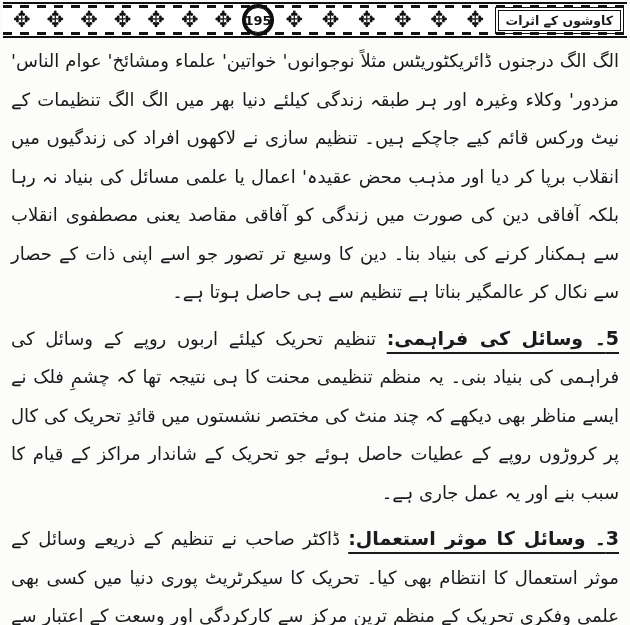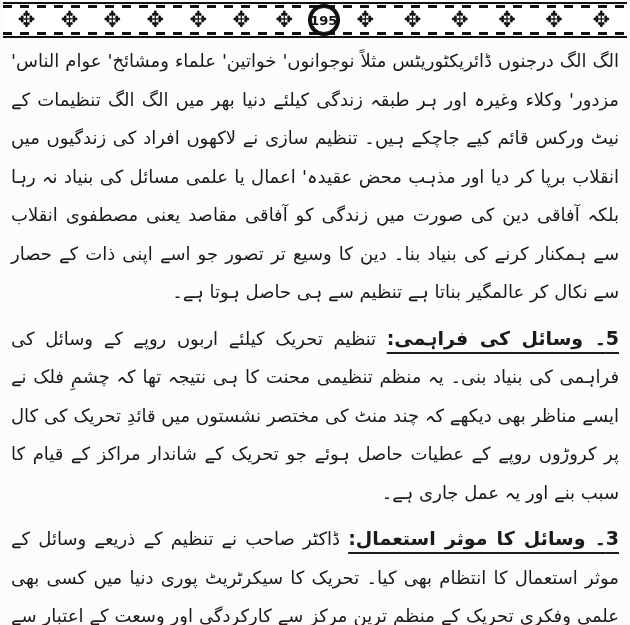--- a/index.html
+++ b/index.html
@@ -111,20 +111,23 @@
     <span class="inner">195</span>
   </div>
   <div class="ornaments">
     <span class="ornament">✥</span>
     <span class="ornament">✥</span>
     <span class="ornament">✥</span>
     <span class="ornament">✥</span>
     <span class="ornament">✥</span>
     <span class="ornament">✥</span>
   </div>
+  <div class="label-box">
+    <span>کاوشوں کے اثرات</span>
+  </div>
 </div>
 
 <div class="page-text">
 
   <p class="para"><span>الگ الگ درجنوں ڈائریکٹوریٹس مثلاً نوجوانوں' خواتین' علماء ومشائخ' عوام الناس' مزدور' وکلاء وغیرہ اور ہر طبقہ زندگی کیلئے دنیا بھر میں الگ الگ تنظیمات کے نیٹ ورکس قائم کیے جاچکے ہیں۔ تنظیم سازی نے لاکھوں افراد کی زندگیوں میں انقلاب برپا کر دیا اور مذہب محض عقیدہ' اعمال یا علمی مسائل کی بنیاد نہ رہا بلکہ آفاقی دین کی صورت میں زندگی کو آفاقی مقاصد یعنی مصطفوی انقلاب سے ہمکنار کرنے کی بنیاد بنا۔ دین کا وسیع تر تصور جو اسے اپنی ذات کے حصار سے نکال کر عالمگیر بناتا ہے تنظیم سے ہی حاصل ہوتا ہے۔</span></p>
 
   <p class="para"><span class="para-heading underlined">5۔ وسائل کی فراہمی:</span><span> تنظیم تحریک کیلئے اربوں روپے کے وسائل کی فراہمی کی بنیاد بنی۔ یہ منظم تنظیمی محنت کا ہی نتیجہ تھا کہ چشمِ فلک نے ایسے مناظر بھی دیکھے کہ چند منٹ کی مختصر نشستوں میں قائدِ تحریک کی کال پر کروڑوں روپے کے عطیات حاصل ہوئے جو تحریک کے شاندار مراکز کے قیام کا سبب بنے اور یہ عمل جاری ہے۔</span></p>
 
   <p class="para"><span class="para-heading underlined">3۔ وسائل کا موثر استعمال:</span><span> ڈاکٹر صاحب نے تنظیم کے ذریعے وسائل کے موثر استعمال کا انتظام بھی کیا۔ تحریک کا سیکرٹریٹ پوری دنیا میں کسی بھی علمی وفکری تحریک کے منظم ترین مرکز سے کارکردگی اور وسعت کے اعتبار سے بہترین ادارہ ہے۔ علاوہ ازیں دنیا بھر میں اربوں روپے کے ذریعے قائم ہونے والے منہاج اسلامک ایجوکیشنل اینڈ کلچرل سنٹرز کا قیام' دنیا کے سب سے بڑے تعلیمی نیٹ ورک کا قیام اور کروڑوں روپے کے اخراجات کے ساتھ منہاج انٹرنیشنل یونیورٹی کے کیمپس اور دیگر اداروں کا قیام تنظیمی نیٹ ورک کا ہی مرہونِ منت ہے۔</span></p>
 

